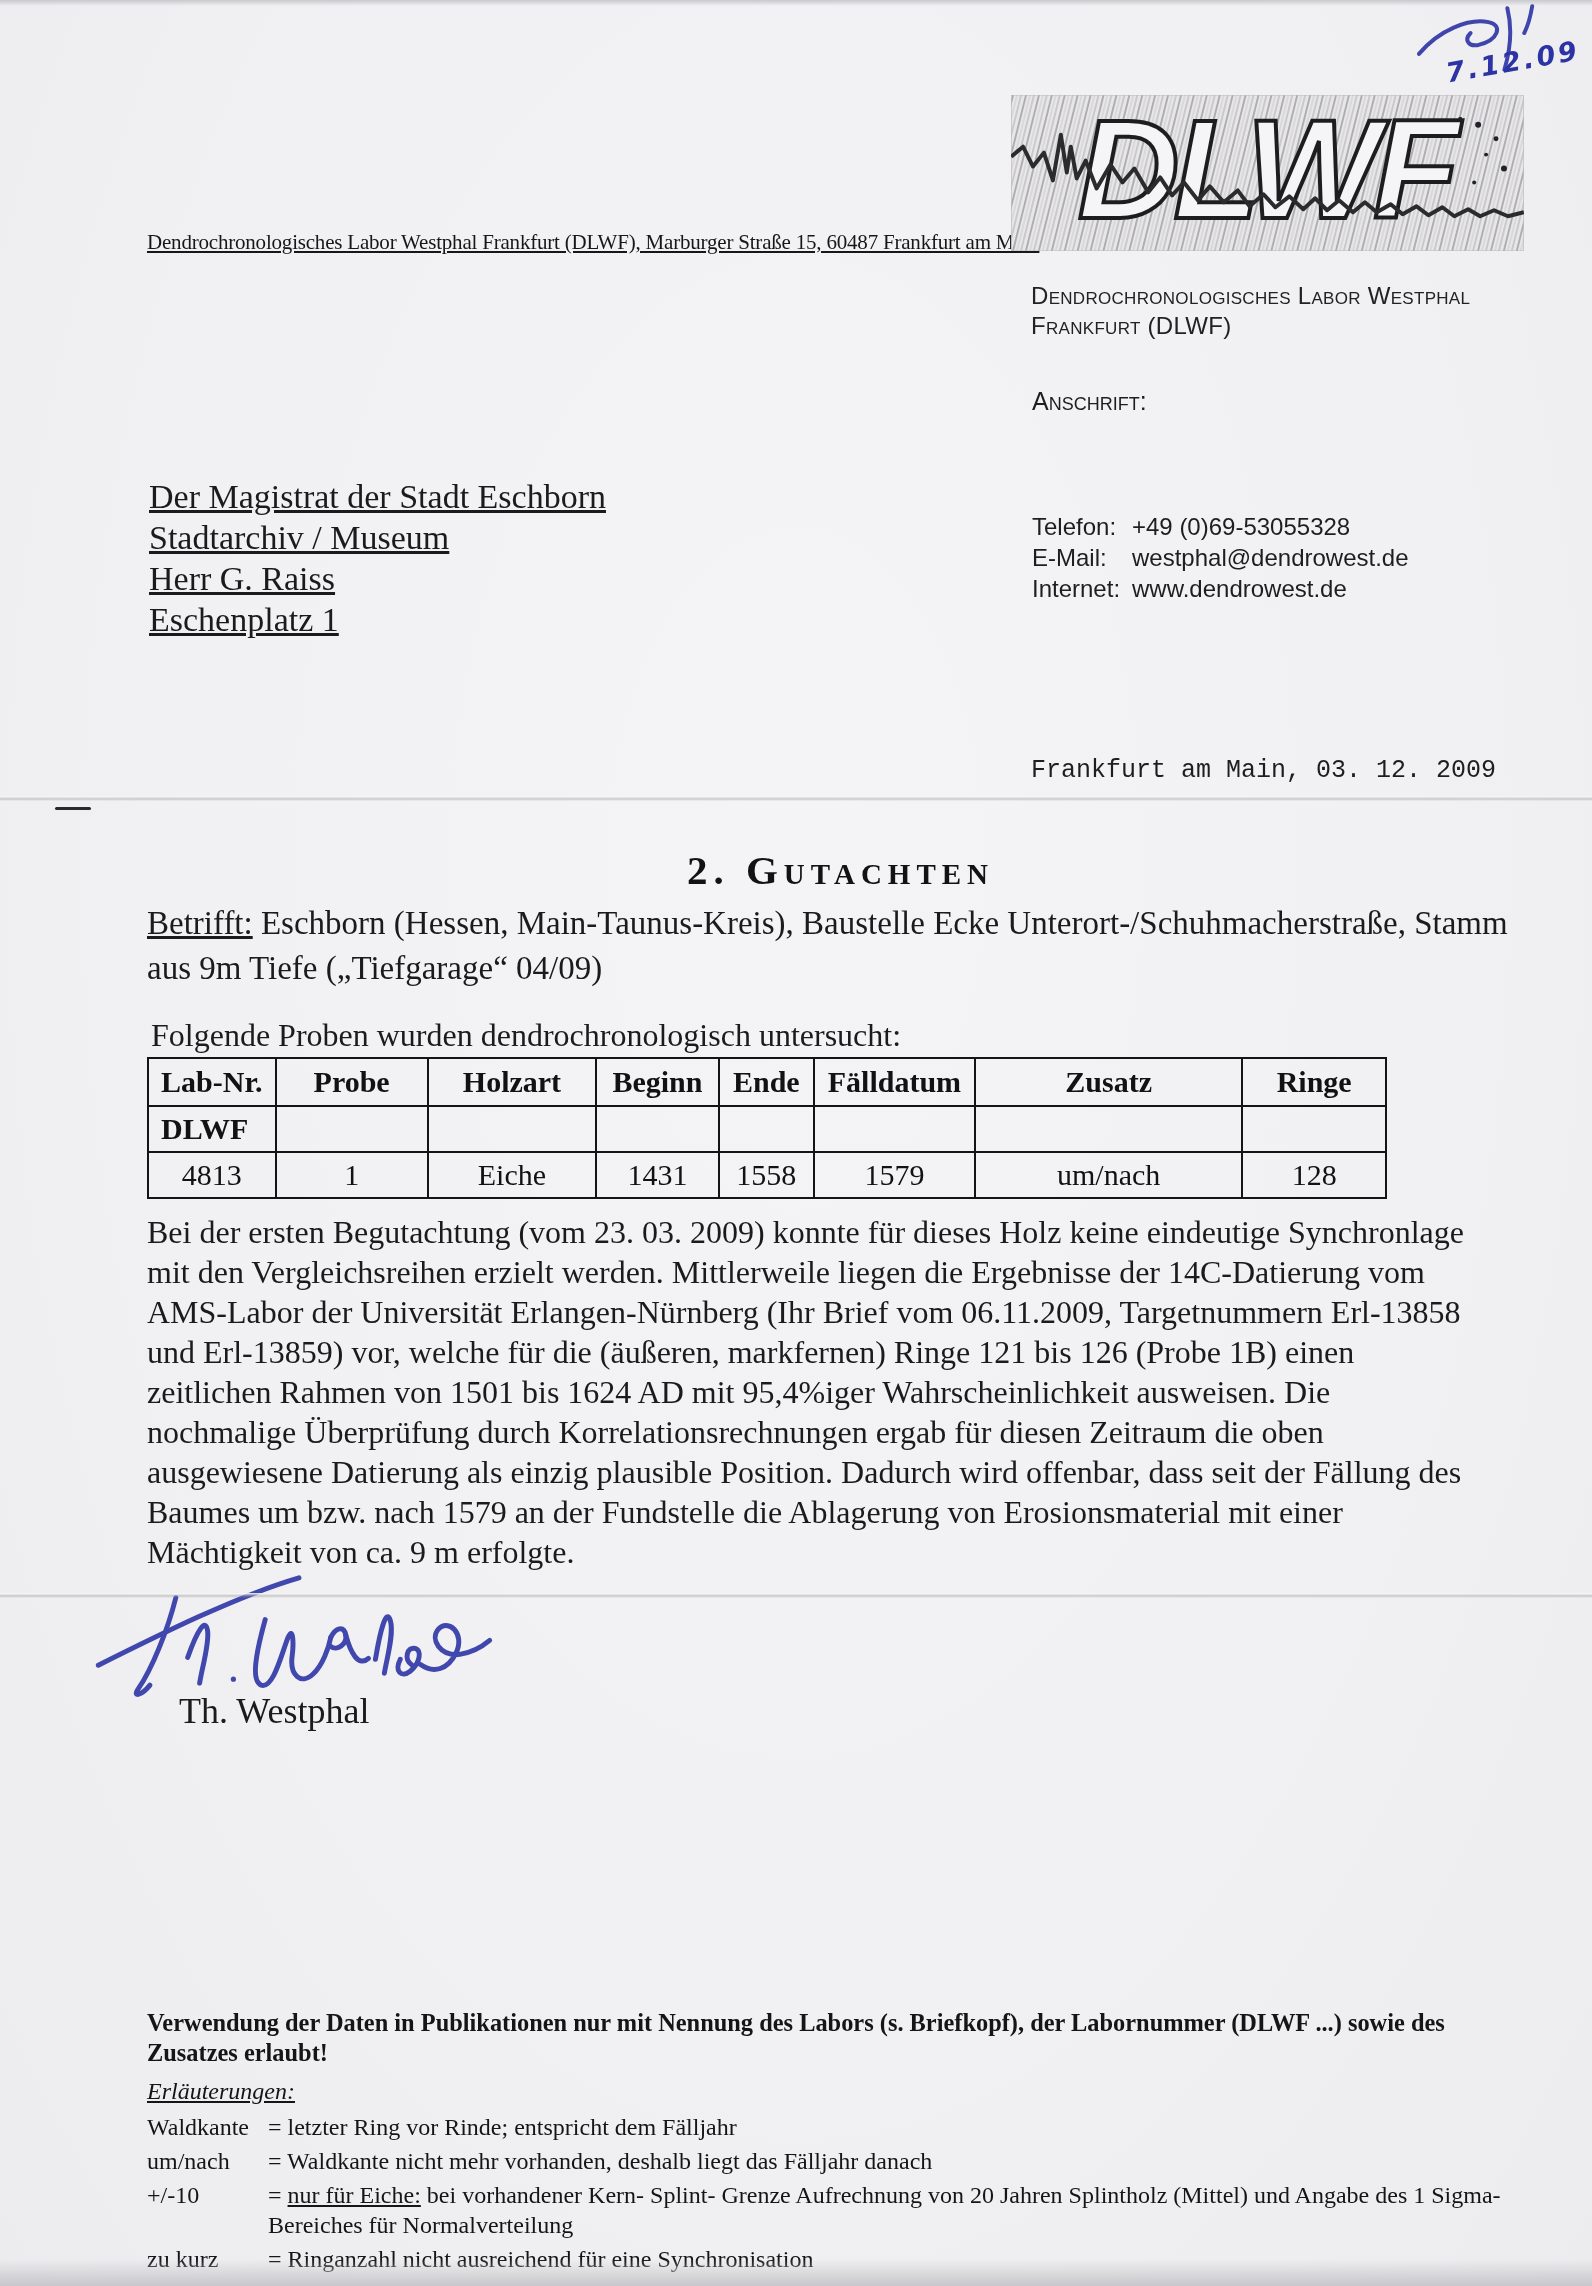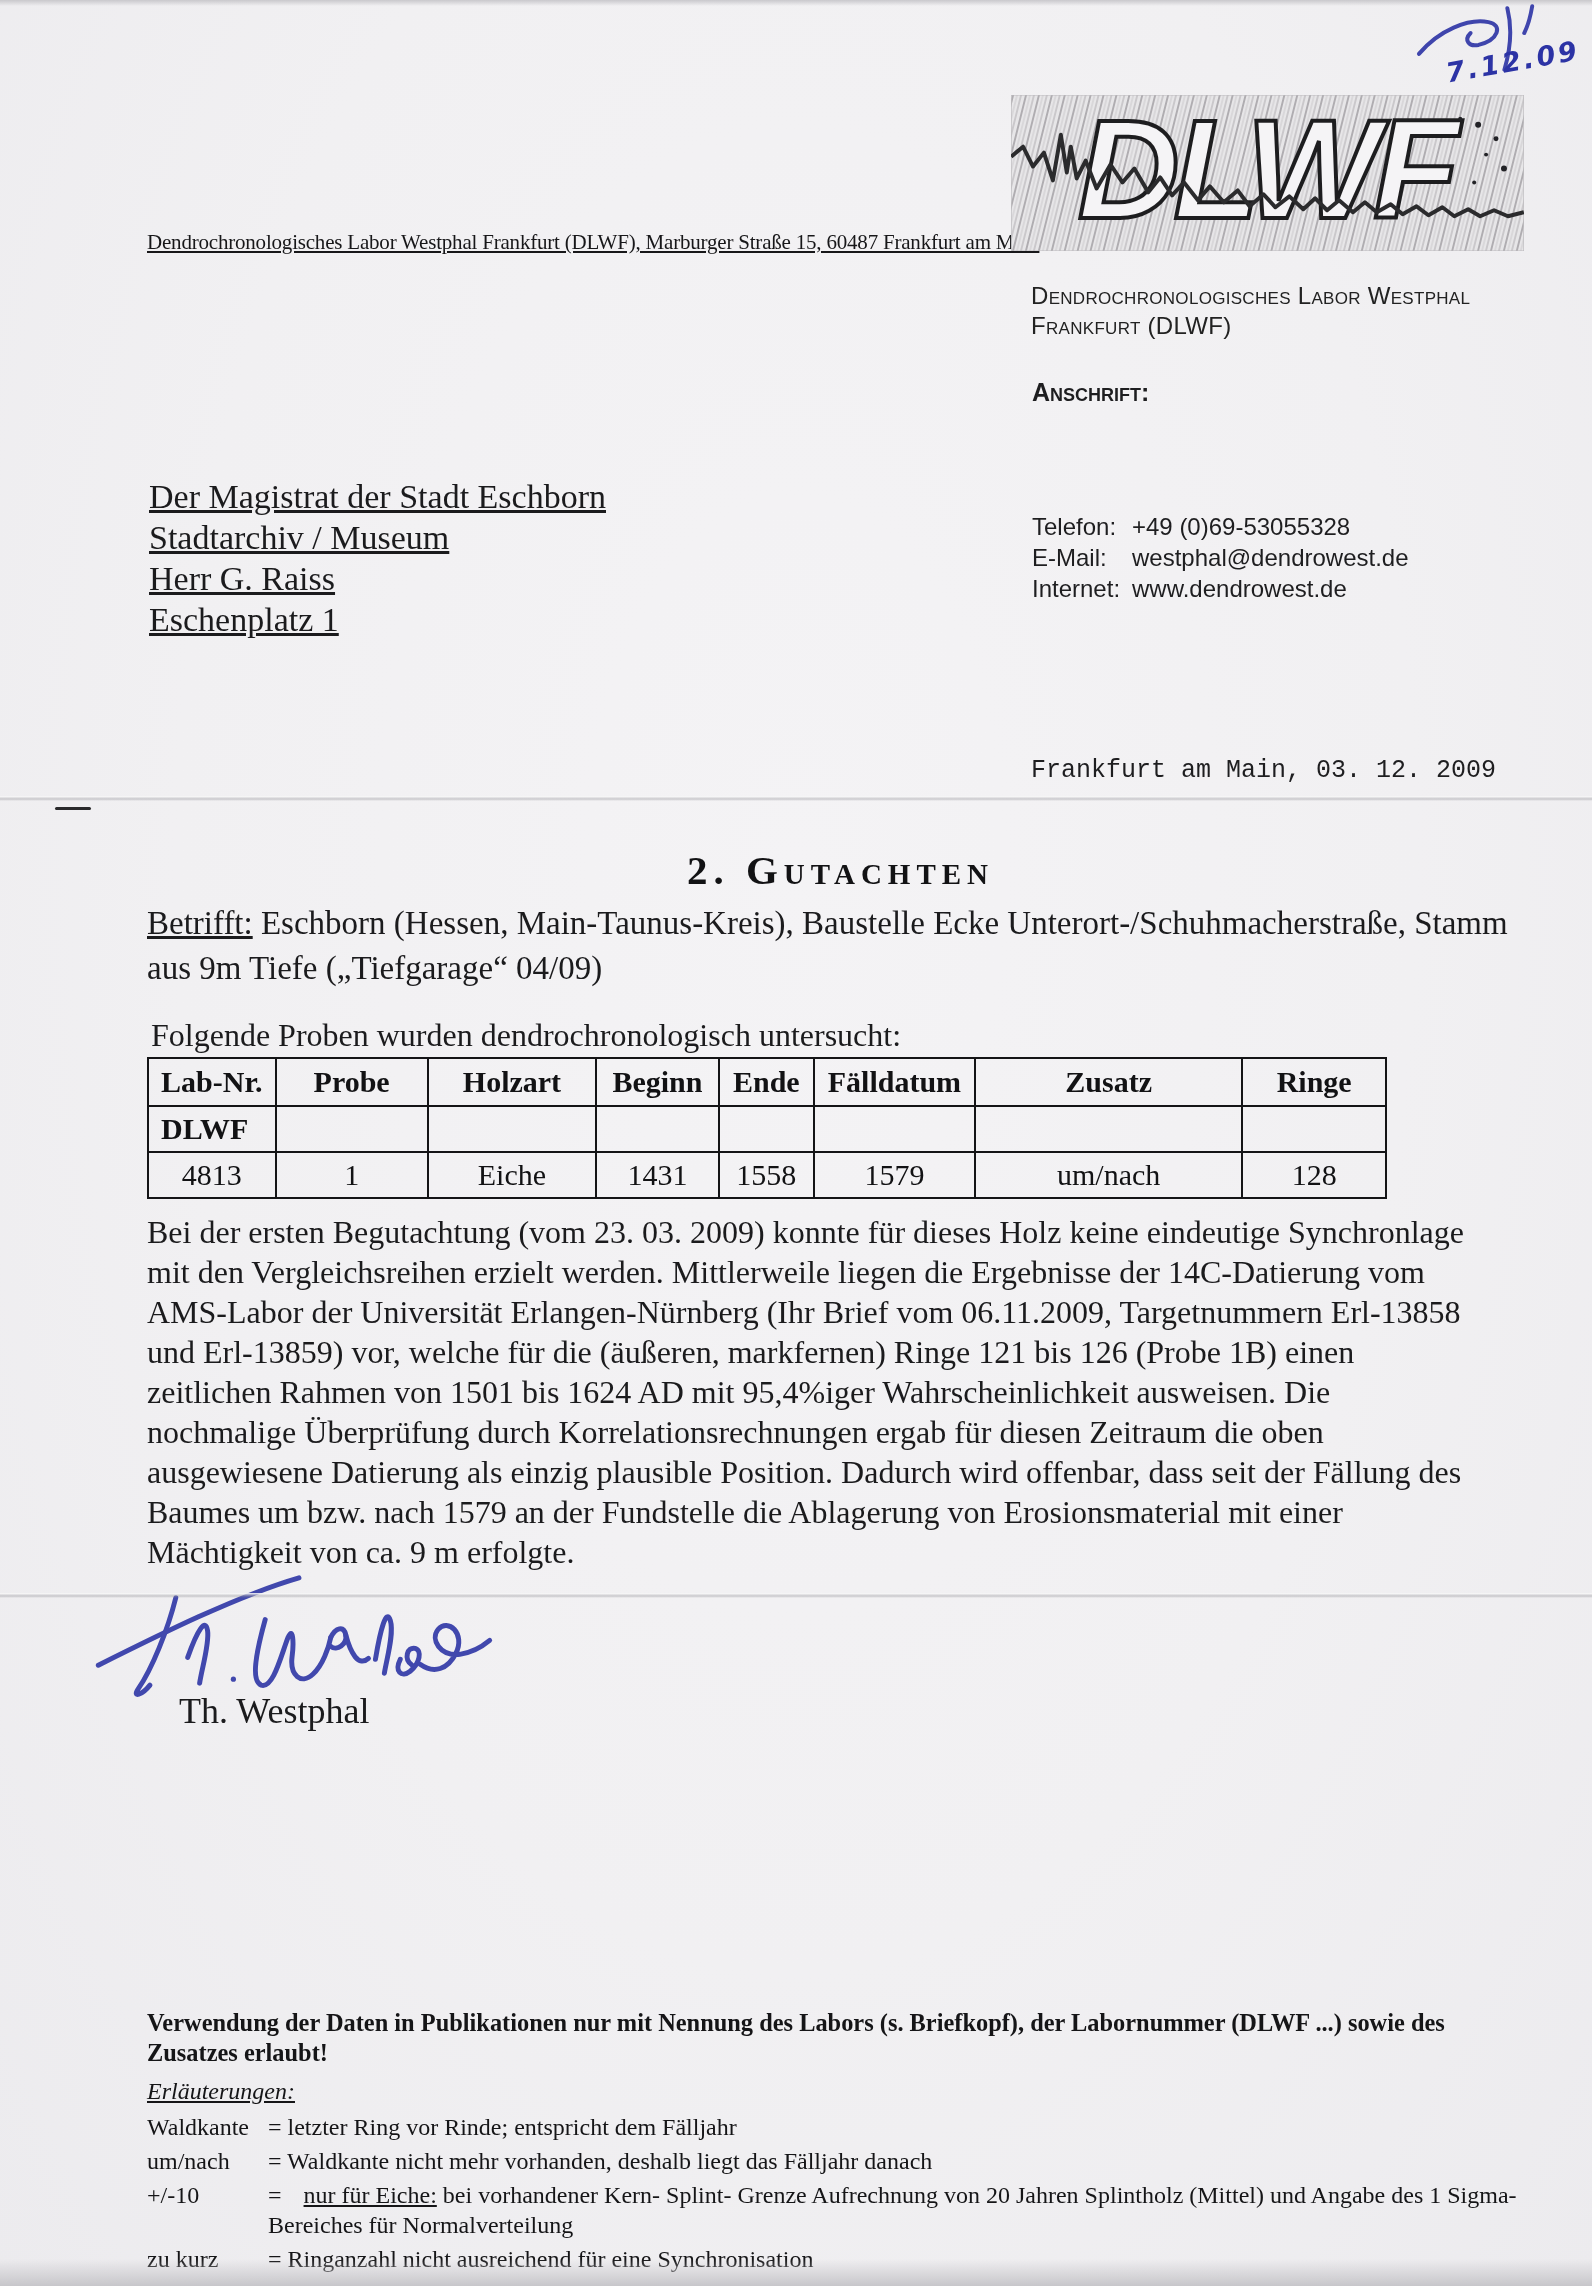--- a/index.html
+++ b/index.html
@@ -30,23 +30,23 @@
     position:absolute;left:147px;top:230px;font-size:21px;letter-spacing:-0.2px;
     text-decoration:underline;white-space:nowrap;color:#171719;
   }
   .logo{position:absolute;left:1011px;top:95px;}
   .logo-caption{
     position:absolute;left:1031px;top:261px;
     font-family:"Liberation Sans", sans-serif;font-variant:small-caps;
     font-size:24px;line-height:30px;color:#222;letter-spacing:0.3px;margin-top:20px;
   }
   .anschrift{
-    position:absolute;left:1032px;top:377px;
+    position:absolute;left:1032px;top:386px;
     font-family:"Liberation Sans", sans-serif;font-variant:small-caps;
-    font-size:25px;line-height:31px;color:#1e1e20;font-weight:bold;
+    font-size:25px;line-height:31px;color:#1e1e20;
   }
   .contact{
     position:absolute;left:1032px;top:511px;
     font-family:"Liberation Sans", sans-serif;font-size:24px;line-height:31px;color:#1e1e20;
   }
   .contact-row{display:flex;}
   .contact-label{width:100px;}
   .recipient{position:absolute;left:149px;top:476px;font-size:34px;line-height:41px;text-decoration:underline;}
   .recipient-city{font-size:39px;margin-top:3px;}
   .dateline{
@@ -77,21 +77,21 @@
 
   .sig-wrap{position:absolute;left:88px;top:1558px;}
   .typed-name{position:absolute;left:179px;top:1690px;font-size:36px;}
 
   .footer{position:absolute;left:147px;top:2008px;width:1385px;font-size:24px;line-height:30px;color:#151517;}
   .footer-warning{font-weight:bold;font-size:24.4px;margin-bottom:8px;}
   .footer-legend{font-style:italic;text-decoration:underline;margin-bottom:6px;}
   .def-row{display:flex;margin-bottom:4px;}
   .def-term{width:121px;flex:none;}
   .def-text{flex:1;}
-  .def-text .u{text-decoration:underline;margin-left:16px;}
+  .def-text .u{text-decoration:underline;}
 </style>
 </head>
 <body>
 
 <div class="page">
   <div class="edge-top"></div>
 
   <div class="hand-note">
     <svg width="149" height="70" viewBox="0 0 150 70">
       <g fill="none" stroke="#2c33a5" stroke-width="4" stroke-linecap="round" opacity="0.9">

